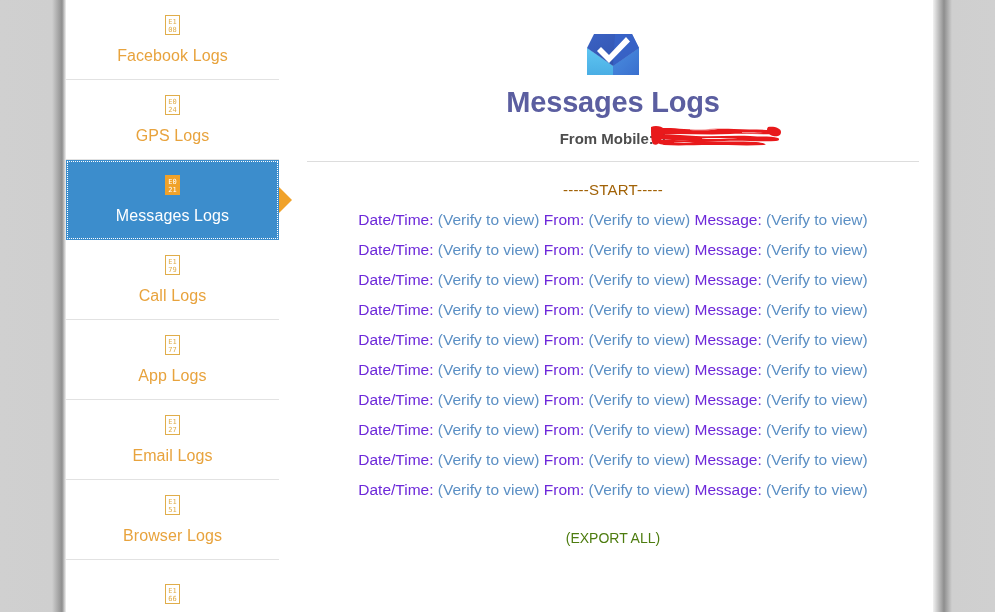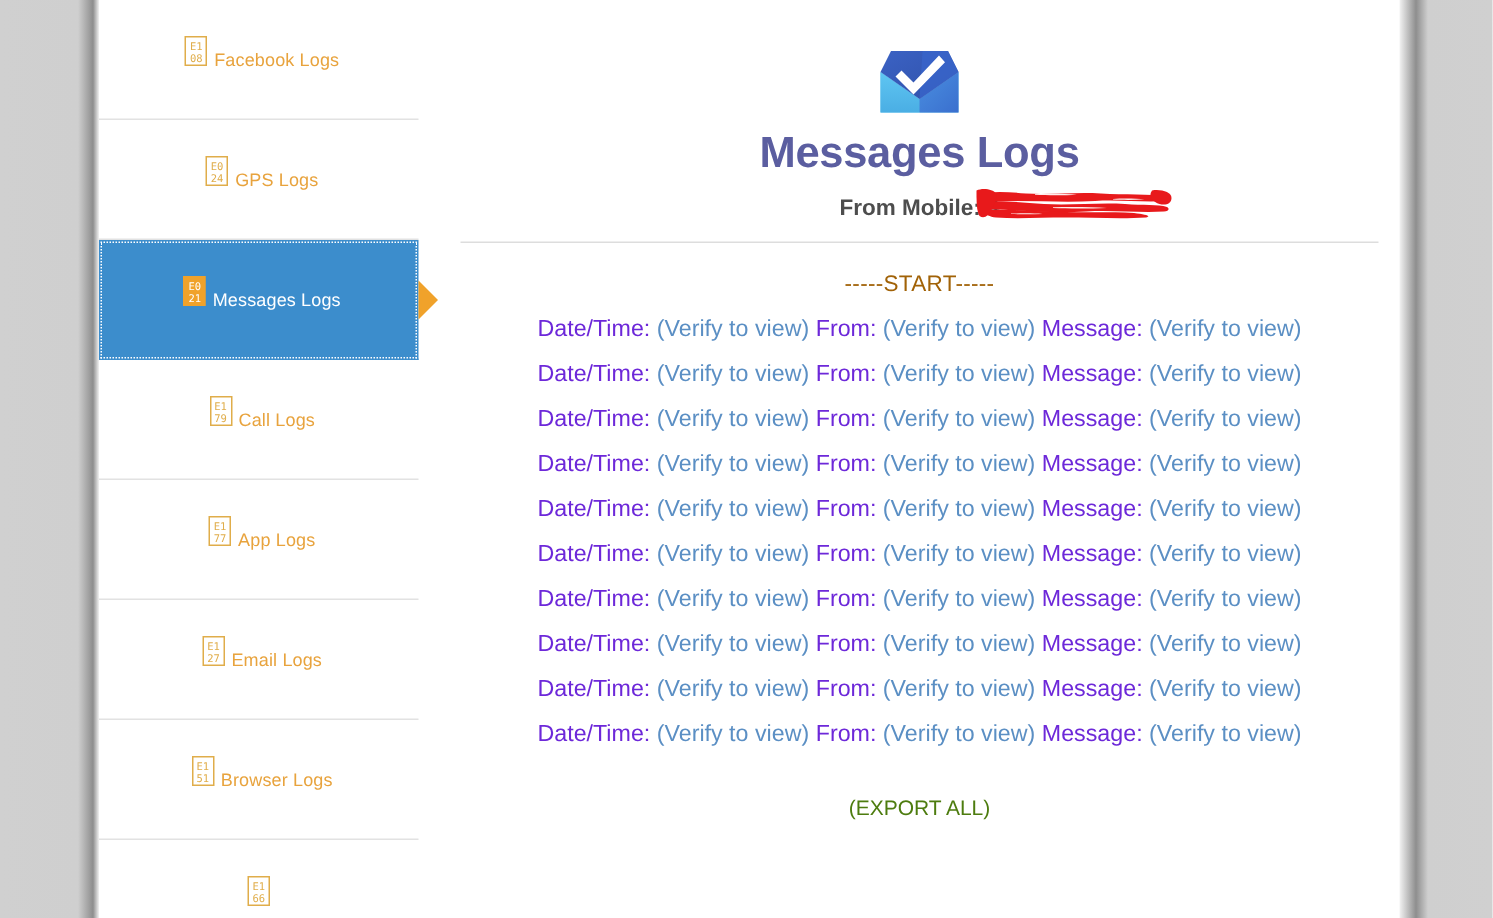--- a/index.html
+++ b/index.html
@@ -39,21 +39,21 @@
     padding-top: 0px;
     position: relative;
   }
 
   .nav-item {
     position: relative;
     height: 80px;
     background: #ffffff;
     border-bottom: 1px solid #e2e2e2;
     display: flex;
-    flex-direction: row;
+    flex-direction: column;
     align-items: center;
     justify-content: center;
     cursor: pointer;
     overflow: visible;
   }
 
   .nav-item .nav-icon {
     display: block;
     font-family: "DejaVu Sans", sans-serif;
     font-size: 20px;
@@ -84,21 +84,21 @@
     font-weight: normal;
     letter-spacing: 0px;
     color: #e0ad4a;
     text-align: center;
     display: block;
   }
   .tofu b.hi { top: 2px; }
   .tofu b.lo { top: 10px; }
 
   .nav-item .nav-label {
-    font-size: 12px;
+    font-size: 16px;
     color: #e8a33d;
     line-height: 18px;
     letter-spacing: 0.1px;
     white-space: nowrap;
   }
 
   
   .nav-item.selected {
     background: #3c8dcc;
     border-bottom: 1px solid #3c8dcc;

